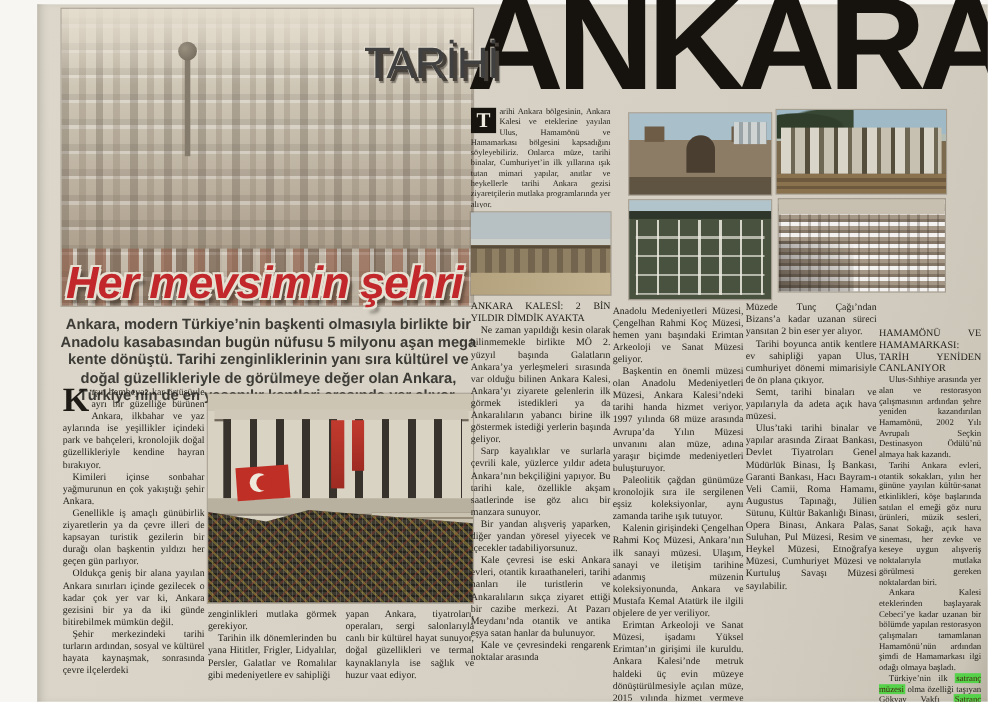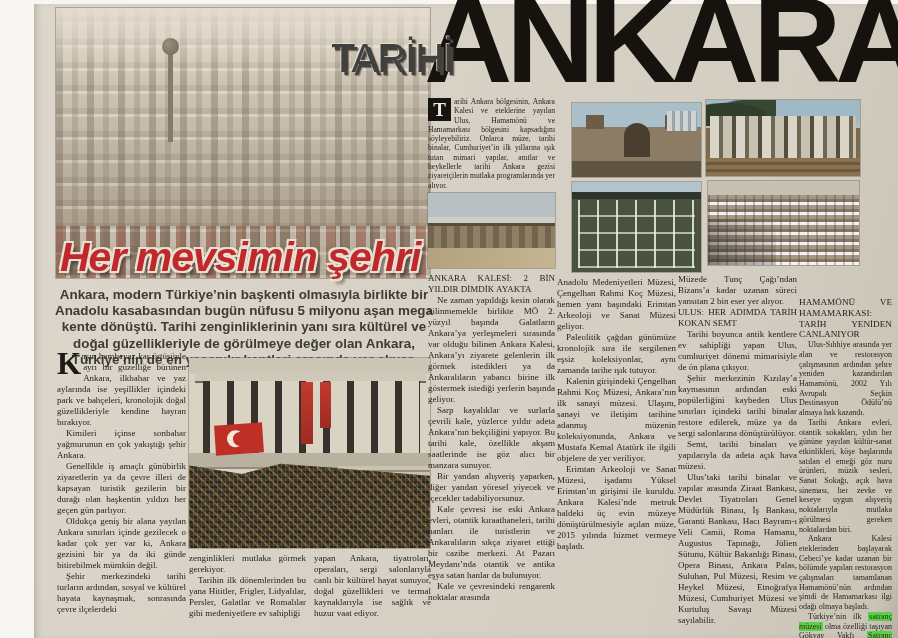--- a/index.html
+++ b/index.html
@@ -169,30 +169,29 @@
   <p class="subhead">ANKARA KALESİ: 2 BİN YILDIR DİMDİK AYAKTA</p>
   <p>Ne zaman yapıldığı kesin olarak bilinmemekle birlikte MÖ 2. yüzyıl başında Galatların Ankara’ya yerleşmeleri sırasında var olduğu bilinen Ankara Kalesi, Ankara’yı ziyarete gelenlerin ilk görmek istedikleri ya da Ankaralıların yabancı birine ilk göstermek istediği yerlerin başında geliyor.</p>
   <p>Sarp kayalıklar ve surlarla çevrili kale, yüzlerce yıldır adeta Ankara’nın bekçiliğini yapıyor. Bu tarihi kale, özellikle akşam saatlerinde ise göz alıcı bir manzara sunuyor.</p>
   <p>Bir yandan alışveriş yaparken, diğer yandan yöresel yiyecek ve içecekler tadabiliyorsunuz.</p>
   <p>Kale çevresi ise eski Ankara evleri, otantik kıraathaneleri, tarihi hanları ile turistlerin ve Ankaralıların sıkça ziyaret ettiği bir cazibe merkezi. At Pazarı Meydanı’nda otantik ve antika eşya satan hanlar da bulunuyor.</p>
   <p>Kale ve çevresindeki rengarenk noktalar arasında</p>
 </div>
 
 <div class="abs body-col" style="left:557px;top:277px;width:119px;height:360px;overflow:hidden;">
   <p class="ni">Anadolu Medeniyetleri Müzesi, Çengelhan Rahmi Koç Müzesi, hemen yanı başındaki Erimtan Arkeoloji ve Sanat Müzesi geliyor.</p>
+  <p>Başkentin en önemli müzesi olan Anadolu Medeniyetleri Müzesi, Ankara Kalesi’ndeki tarihi handa hizmet veriyor. 1997 yılında 68 müze arasında Avrupa’da Yılın Müzesi unvanını alan müze, adına yaraşır biçimde medeniyetleri buluşturuyor.</p>
   <p>Paleolitik çağdan günümüze kronolojik sıra ile sergilenen eşsiz koleksiyonlar, aynı zamanda tarihe ışık tutuyor.</p>
   <p>Kalenin girişindeki Çengelhan Rahmi Koç Müzesi, Ankara’nın ilk sanayi müzesi. Ulaşım, sanayi ve iletişim tarihine adanmış müzenin koleksiyonunda, Ankara ve Mustafa Kemal Atatürk ile ilgili objelere de yer veriliyor.</p>
   <p>Erimtan Arkeoloji ve Sanat Müzesi, işadamı Yüksel Erimtan’ın girişimi ile kuruldu. Ankara Kalesi’nde metruk haldeki üç evin müzeye dönüştürülmesiyle açılan müze, 2015 yılında hizmet vermeye başladı.</p>
 </div>
 
 <div class="abs body-col" style="left:678px;top:274px;width:119px;height:363px;overflow:hidden;">
   <p class="ni">Müzede Tunç Çağı’ndan Bizans’a kadar uzanan süreci yansıtan 2 bin eser yer alıyor.</p>
-  <p class="subhead">ULUS: HER ADIMDA TARİH KOKAN SEMT</p>
   <p>Tarihi boyunca antik kentlere ev sahipliği yapan Ulus, cumhuriyet dönemi mimarisiyle de ön plana çıkıyor.</p>
-  <p>Şehir merkezinin Kızılay’a kaymasının ardından eski popülerliğini kaybeden Ulus sınırları içindeki tarihi binalar restore edilerek, müze ya da sergi salonlarına dönüştürülüyor.</p>
   <p>Semt, tarihi binaları ve yapılarıyla da adeta açık hava müzesi.</p>
   <p>Ulus’taki tarihi binalar ve yapılar arasında Ziraat Bankası, Devlet Tiyatroları Genel Müdürlük Binası, İş Bankası, Garanti Bankası, Hacı Bayram-ı Veli Camii, Roma Hamamı, Augustus Tapınağı, Jülien Sütunu, Kültür Bakanlığı Binası, Opera Binası, Ankara Palas, Suluhan, Pul Müzesi, Resim ve Heykel Müzesi, Etnoğrafya Müzesi, Cumhuriyet Müzesi ve Kurtuluş Savaşı Müzesi sayılabilir.</p>
 </div>
 
 <div class="abs body-col" style="left:799px;top:281px;width:93px;height:355px;overflow:hidden;margin-top:16px;">
   <p class="subhead" style="font-size:9.2px;line-height:10.8px;">HAMAMÖNÜ VE HAMAMARKASI: TARİH YENİDEN CANLANIYOR</p>
   <p style="font-size:8px;line-height:9.7px;">Ulus-Sıhhiye arasında yer alan ve restorasyon çalışmasının ardından şehre yeniden kazandırılan Hamamönü, 2002 Yılı Avrupalı Seçkin Destinasyon Ödülü’nü almaya hak kazandı.</p>
   <p style="font-size:8px;line-height:9.7px;">Tarihi Ankara evleri, otantik sokakları, yılın her gününe yayılan kültür-sanat etkinlikleri, köşe başlarında satılan el emeği göz nuru ürünleri, müzik sesleri, Sanat Sokağı, açık hava sineması, her zevke ve keseye uygun alışveriş noktalarıyla mutlaka görülmesi gereken noktalardan biri.</p>
   <p style="font-size:8px;line-height:9.7px;">Ankara Kalesi eteklerinden başlayarak Cebeci’ye kadar uzanan bir bölümde yapılan restorasyon çalışmaları tamamlanan Hamamönü’nün ardından şimdi de Hamamarkası ilgi odağı olmaya başladı.</p>
   <p style="font-size:8px;line-height:9.7px;"><span>Türkiye’nin ilk </span><span class="hl">satranç müzesi</span><span> olma özelliği taşıyan Gökyay Vakfı </span><span class="hl">Satranç Müzesi</span><span>, Hamamarkası’nda yer alıyor.</span></p>

